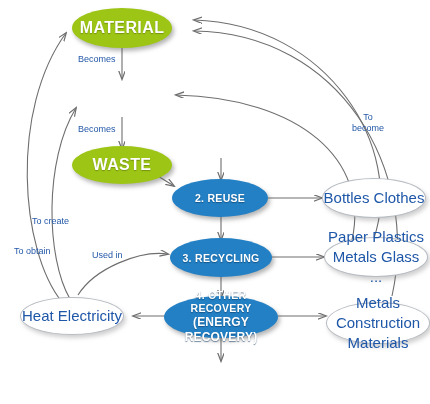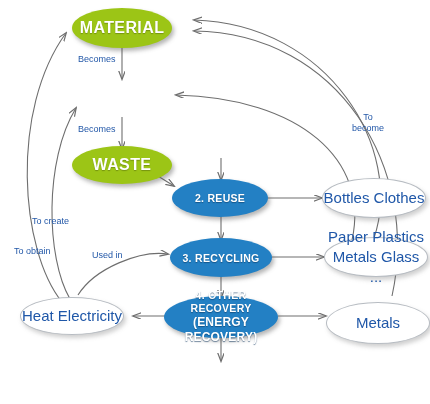--- a/index.html
+++ b/index.html
@@ -169,20 +169,21 @@
   <div class="node node-white" style="left:324px; top:237px; width:104px; height:40px;">
     <div>
       <span>Paper   Plastics</span>
       <span class="row2">Metals   Glass   ...</span>
     </div>
   </div>
 
   <div class="node node-white" style="left:326px; top:302px; width:104px; height:42px;text-align:center;">
     <div>
       <span>Metals</span>
+      <span class="row2">Construction Materials</span>
     </div>
   </div>
 
   <div class="node node-white" style="left:20px; top:297px; width:104px; height:38px;">
     <span>Heat   Electricity</span>
   </div>
 
   <div class="edge-label" style="left:78px; top:54px;">
     <span>Becomes</span>
   </div>

